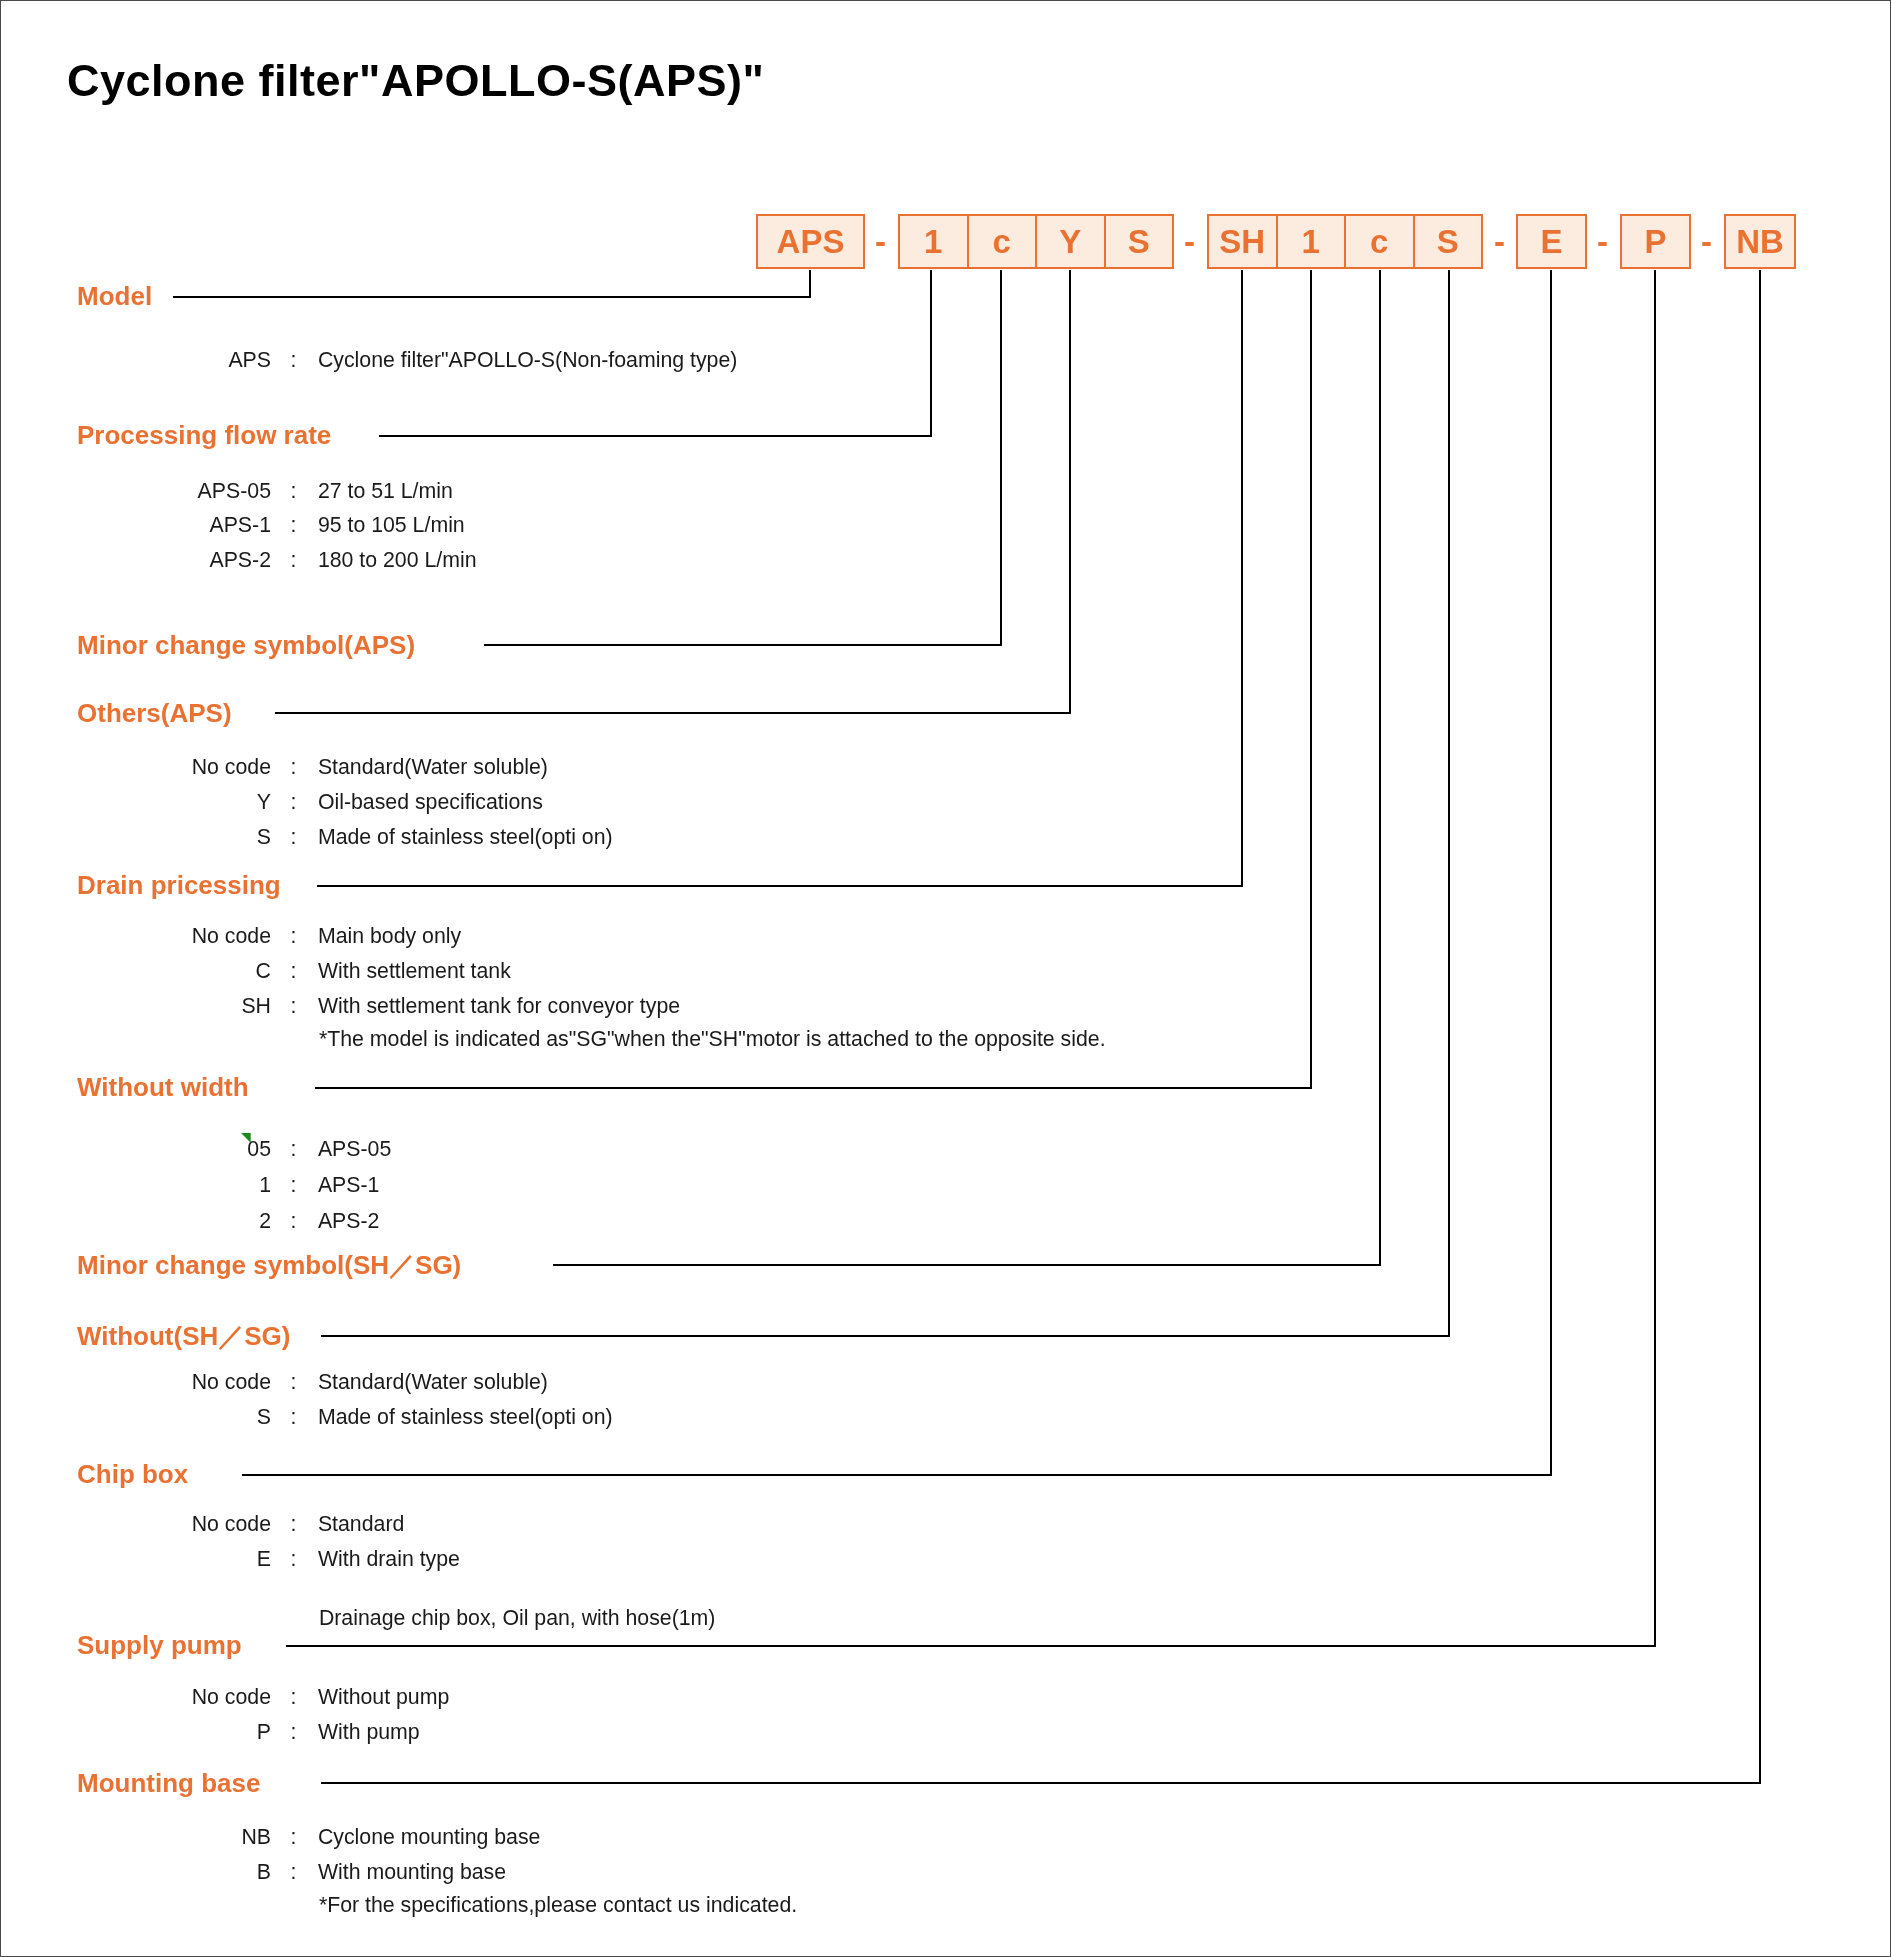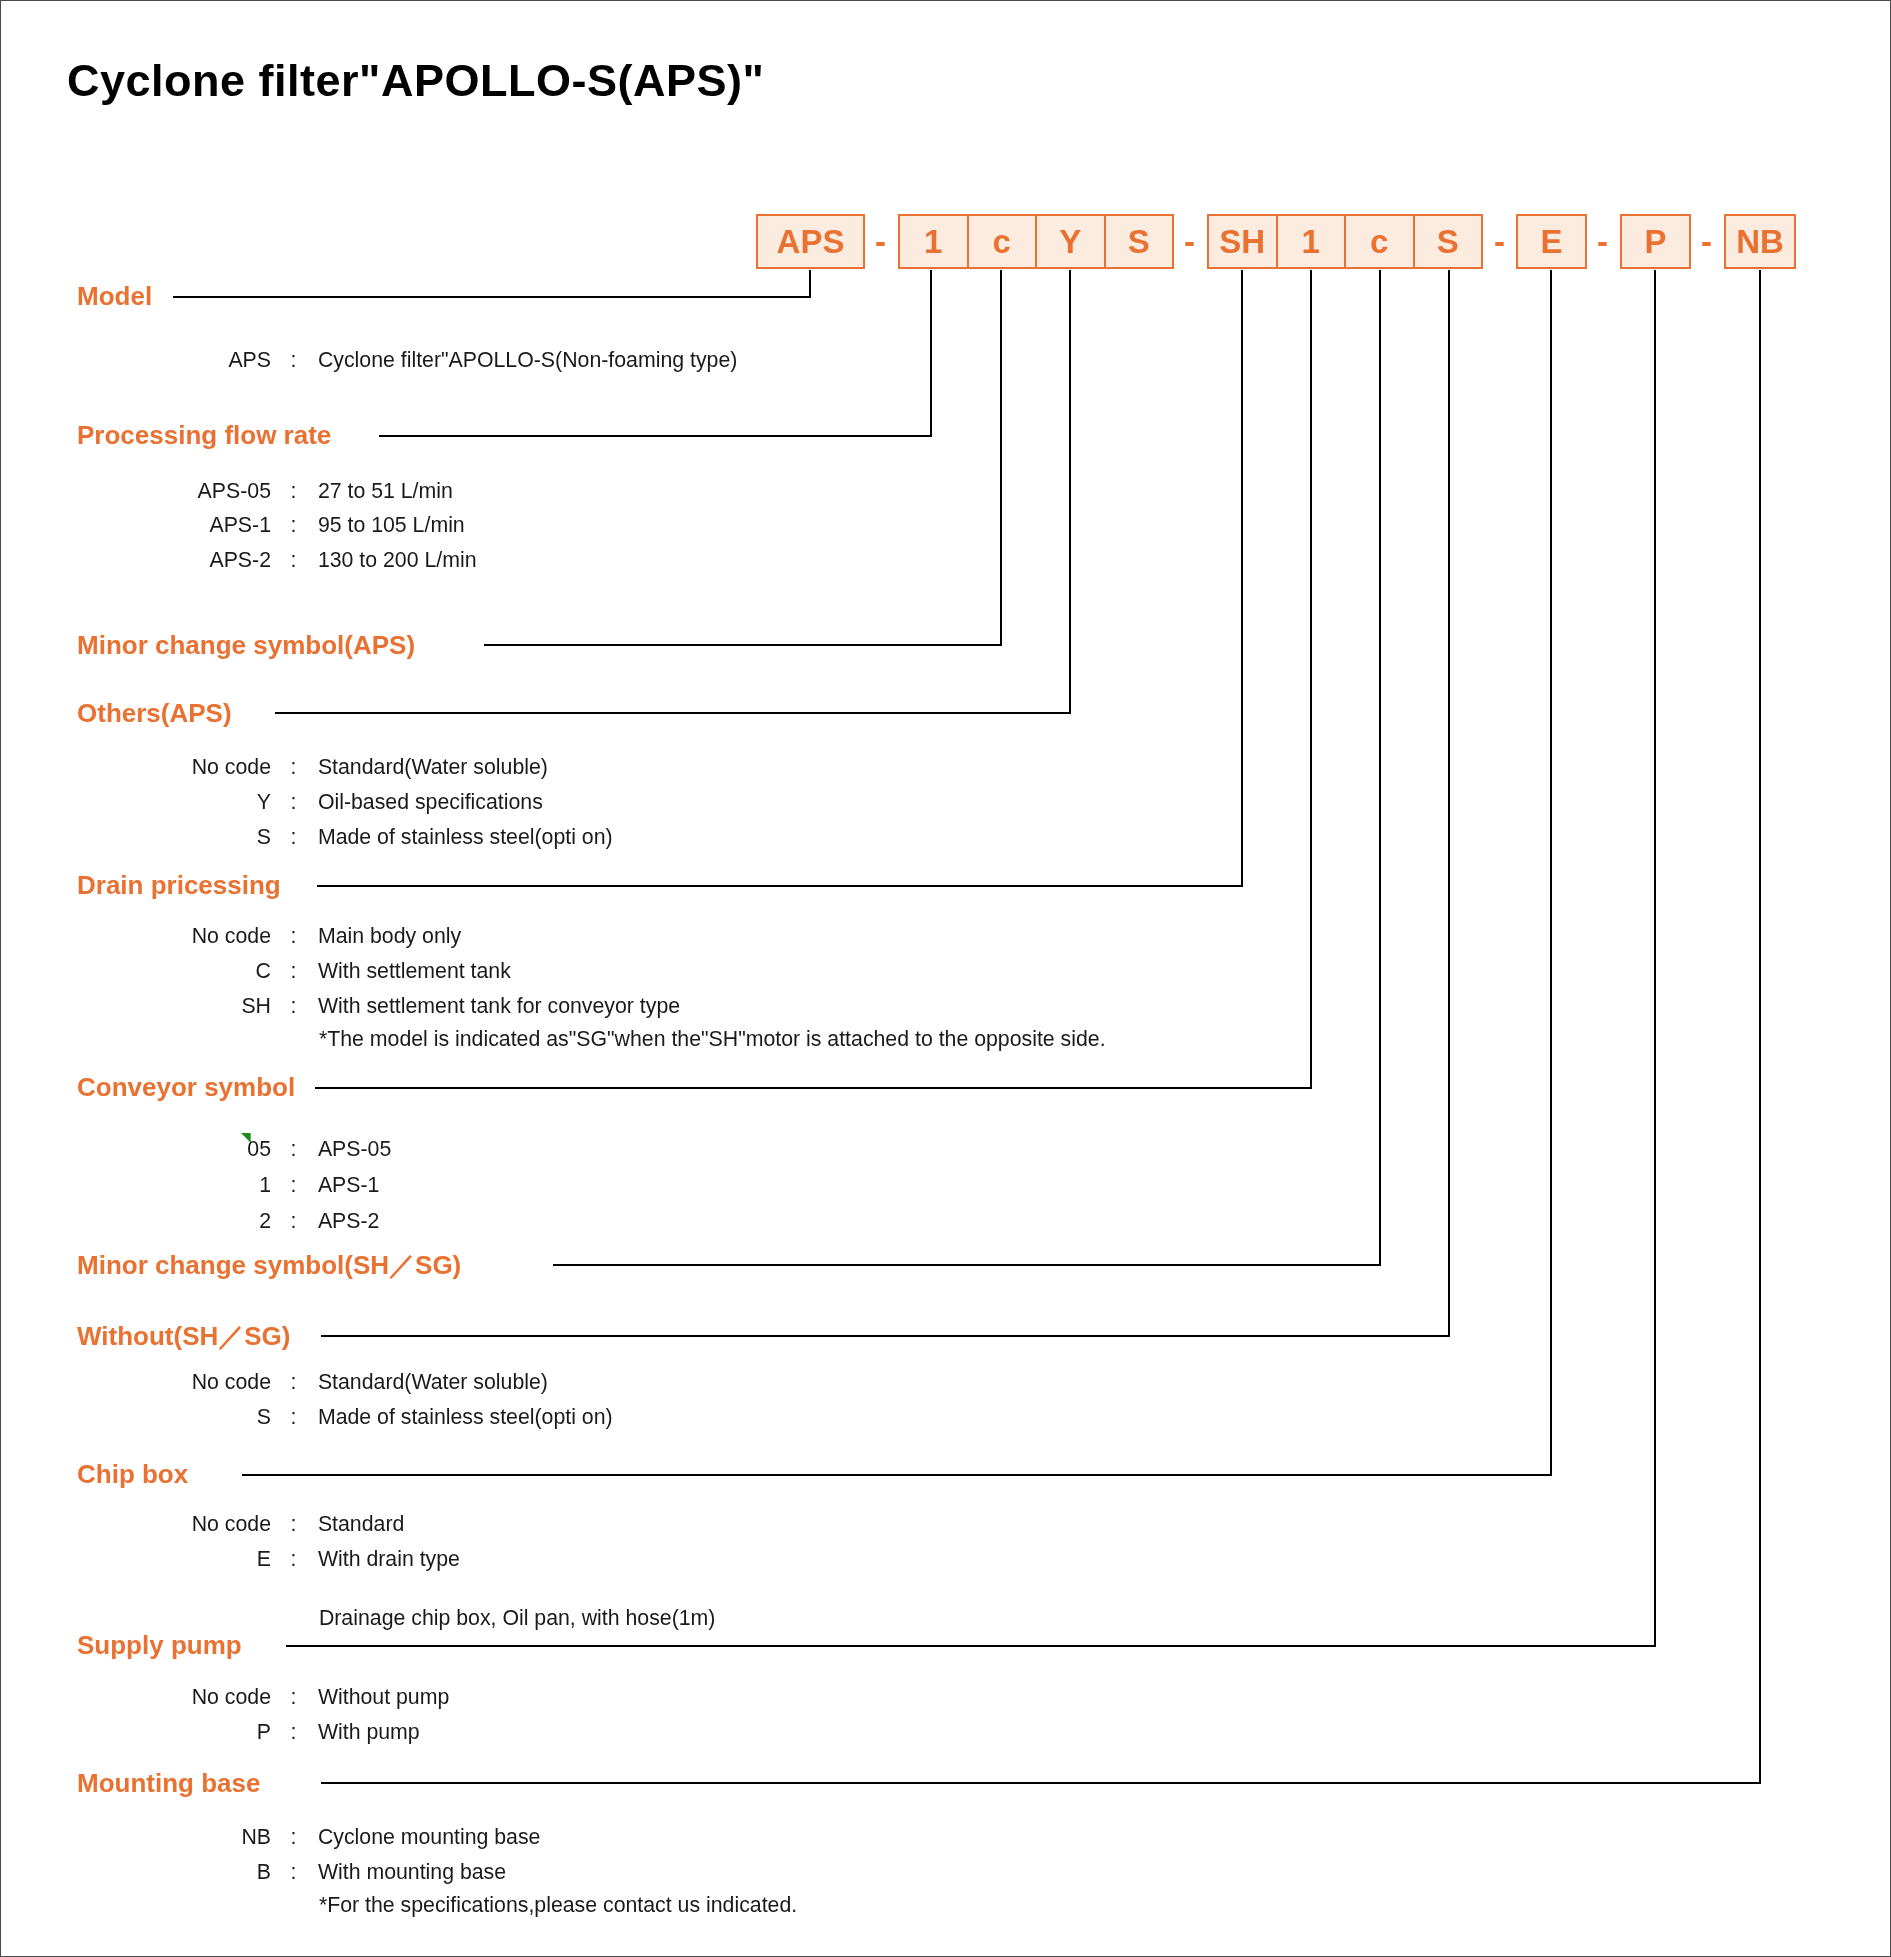--- a/index.html
+++ b/index.html
@@ -131,21 +131,21 @@
     <span class="desc">27 to 51 L/min</span>
   </div>
   <div class="row" style="top:508px">
     <span class="code">APS-1</span>
     <span class="colon">:</span>
     <span class="desc">95 to 105 L/min</span>
   </div>
   <div class="row" style="top:543px">
     <span class="code">APS-2</span>
     <span class="colon">:</span>
-    <span class="desc">130 to 200 L/min</span>
+    <span class="desc">180 to 200 L/min</span>
   </div>
 
   <div class="heading" style="top:628px">Minor change symbol(APS)</div>
 
   <div class="heading" style="top:696px">Others(APS)</div>
   <div class="row" style="top:750px">
     <span class="code">No code</span>
     <span class="colon">:</span>
     <span class="desc">Standard(Water soluble)</span>
   </div>
@@ -173,21 +173,21 @@
   </div>
   <div class="row" style="top:989px">
     <span class="code">SH</span>
     <span class="colon">:</span>
     <span class="desc">With settlement tank for conveyor type</span>
   </div>
   <div class="row note" style="top:1022px">
     <span class="desc">*The model is indicated as"SG"when the"SH"motor is attached to the opposite side.</span>
   </div>
 
-  <div class="heading" style="top:1070px">Conveyor symbol</div>
+  <div class="heading" style="top:1070px">Without width</div>
   <div class="marker" style="left:240px;top:1132px"></div>
   <div class="row" style="top:1132px">
     <span class="code">05</span>
     <span class="colon">:</span>
     <span class="desc">APS-05</span>
   </div>
   <div class="row" style="top:1168px">
     <span class="code">1</span>
     <span class="colon">:</span>
     <span class="desc">APS-1</span>

